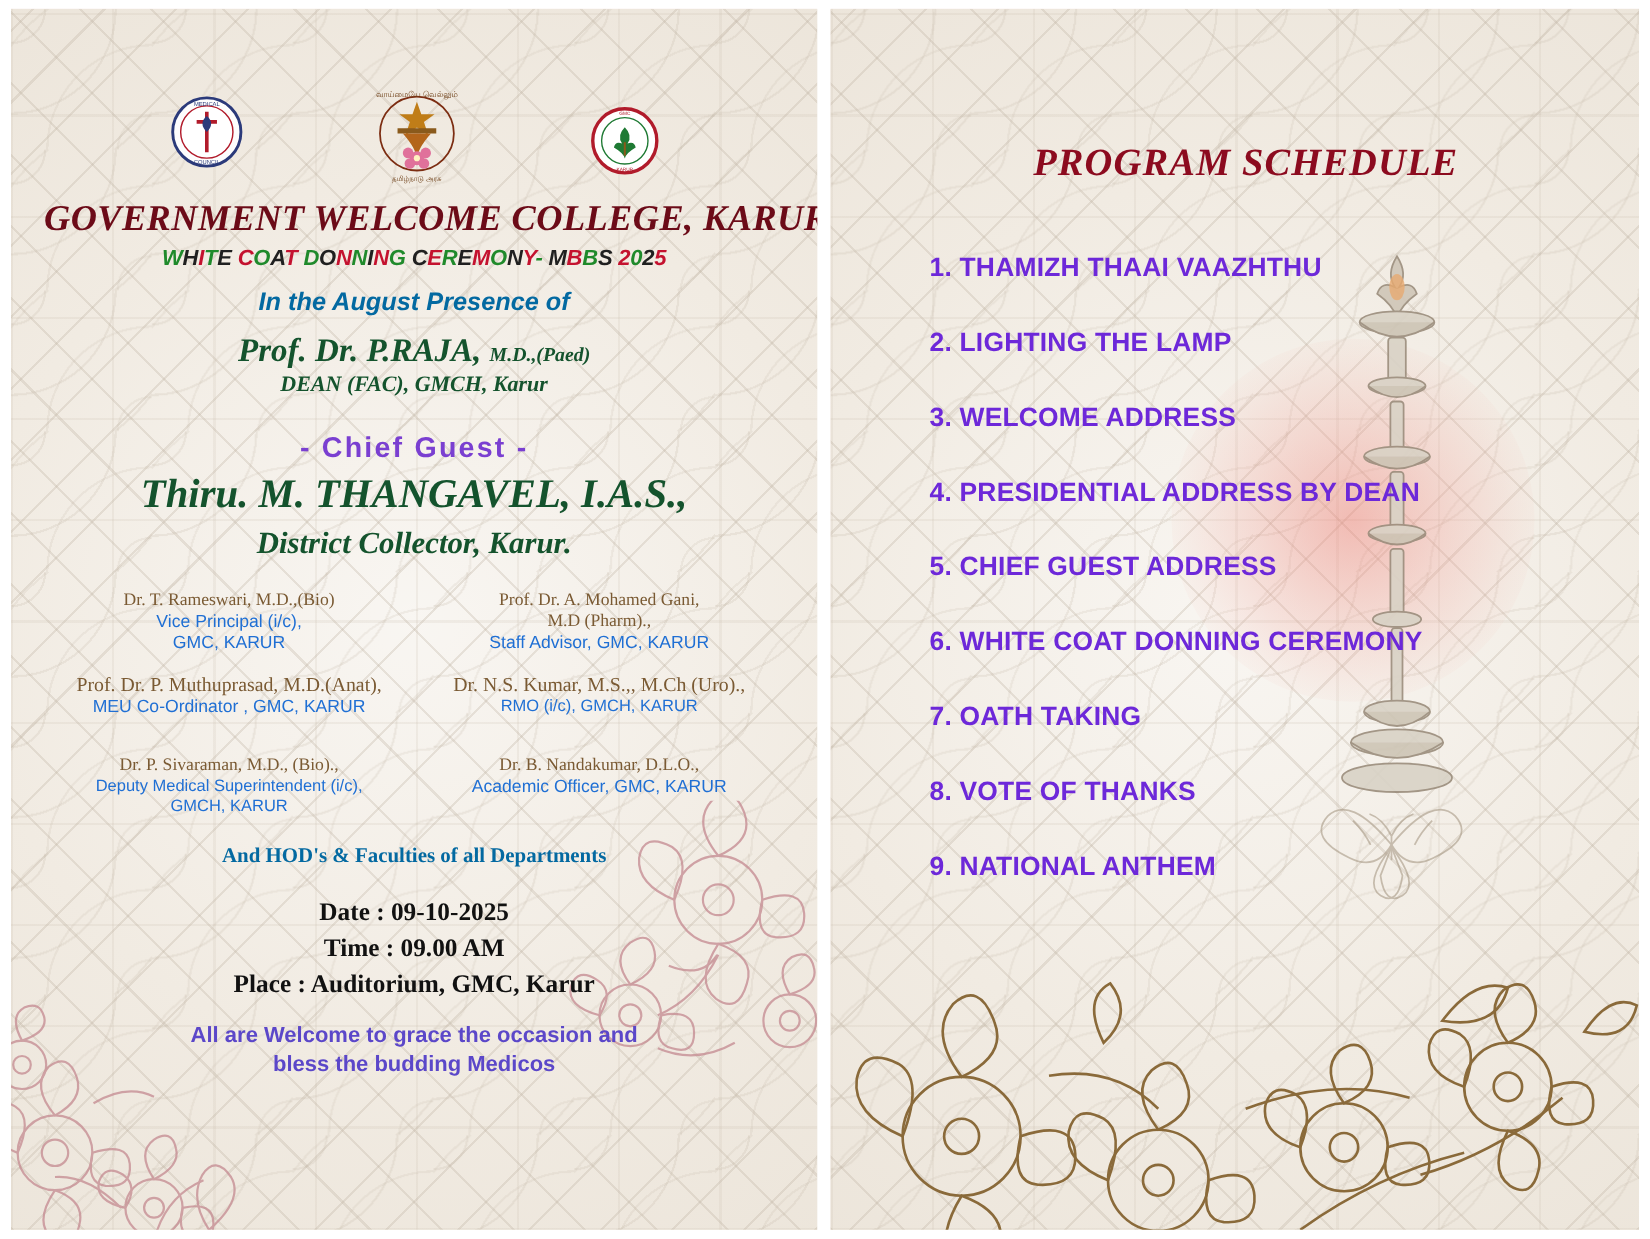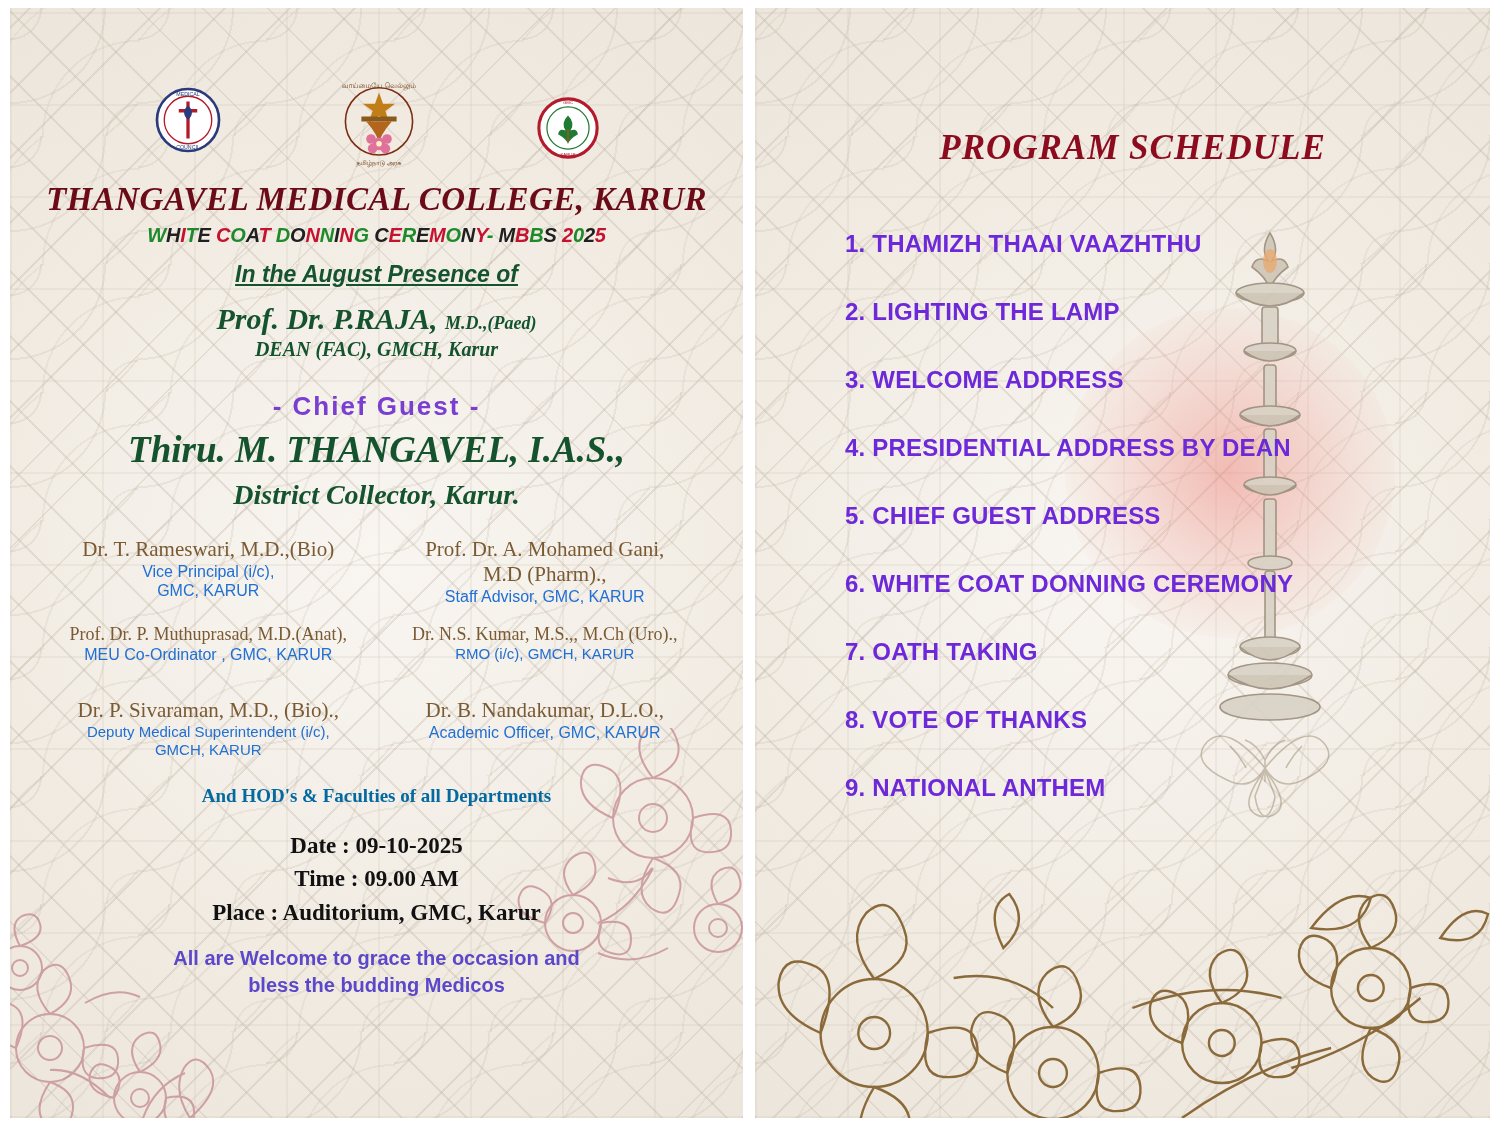--- a/index.html
+++ b/index.html
@@ -90,23 +90,22 @@
     white-space: nowrap;
   }
   .ceremony .g { color: #1f8a2b; }
   .ceremony .r { color: #c4122f; }
   .ceremony .k { color: #202020; }
 
   .presence {
     font-family: "Liberation Sans", sans-serif;
     font-weight: bold; font-style: italic;
     font-size: 23px;
-    color: #14532d;
+    color: #0369a1;
     margin-bottom: 14px;
-    text-decoration: underline;
   }
   .dean-name {
     font-family: "Liberation Serif", serif;
     font-weight: bold; font-style: italic;
     font-size: 30px;
     color: #14532d;
     margin-bottom: 2px;
   }
   .dean-name .sm {
     font-size: 18px;
@@ -148,21 +147,21 @@
     display: flex;
     width: 100%;
     margin-bottom: 18px;
   }
   .guest {
     flex: 1 1 50%;
     padding: 0 4px;
   }
   .g-name {
     font-family: "Liberation Serif", serif;
-    font-size: 21px;
+    font-size: 16px;
     color: #7a5a33;
     line-height: 1.18;
   }
   .g-name.small { font-size: 18px; }
   .g-role {
     font-family: "Liberation Sans", sans-serif;
     font-size: 16px;
     color: #1f6fd4;
     line-height: 1.2;
   }
@@ -323,21 +322,21 @@
         <svg class="logo logo-c" viewBox="0 0 100 100">
           <circle cx="50" cy="50" r="47" fill="#ffffff" stroke="#b11b2b" stroke-width="5"></circle>
           <circle cx="50" cy="50" r="34" fill="#ffffff" stroke="#1f7a34" stroke-width="2"></circle>
           <path d="M50 30 q-12 12 -4 24 q-10 -4 -12 6 q14 8 16 16 q2 -8 16 -16 q-2 -10 -12 -6 q8 -12 -4 -24z" fill="#1f7a34"></path>
           <path d="M50 52 v20" stroke="#8a5a1c" stroke-width="3"></path>
           <text x="50" y="12" font-size="7" text-anchor="middle" fill="#b11b2b" font-family="Liberation Sans, sans-serif">GMC</text>
           <text x="50" y="95" font-size="7" text-anchor="middle" fill="#b11b2b" font-family="Liberation Sans, sans-serif">KARUR</text>
         </svg>
       </div>
 
-      <h1 class="org">THANGAVEL MEDICAL COLLEGE, KARUR</h1>
+      <h1 class="org">GOVERNMENT WELCOME COLLEGE, KARUR</h1>
 
       <div class="ceremony">
         <span class="g">W</span><span class="k">H</span><span class="r">I</span><span class="g">T</span><span class="k">E</span>
         <span class="r">C</span><span class="g">O</span><span class="k">A</span><span class="r">T</span>
         <span class="g">D</span><span class="k">O</span><span class="r">N</span><span class="g">N</span><span class="k">I</span><span class="r">N</span><span class="g">G</span>
         <span class="k">C</span><span class="r">E</span><span class="g">R</span><span class="k">E</span><span class="r">M</span><span class="g">O</span><span class="k">N</span><span class="r">Y</span><span class="g">-</span>
         <span class="k">M</span><span class="r">B</span><span class="g">B</span><span class="k">S</span>
         <span class="r">2</span><span class="g">0</span><span class="k">2</span><span class="r">5</span>
       </div>
 

